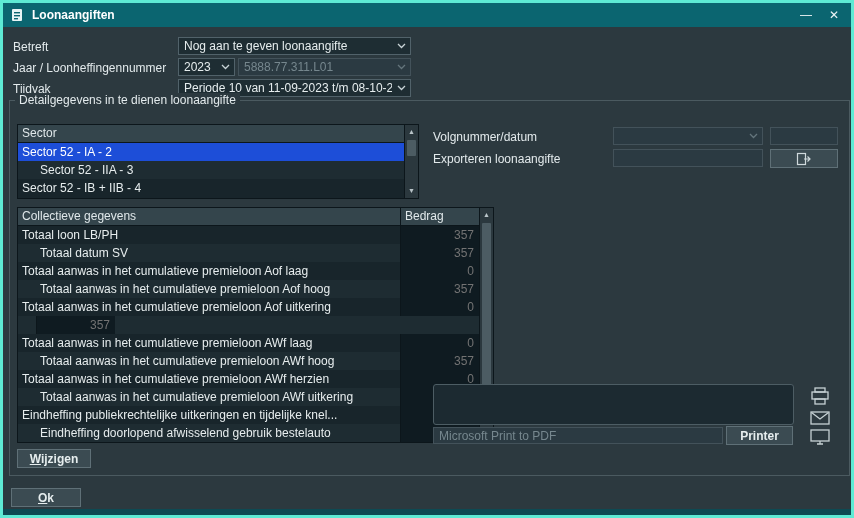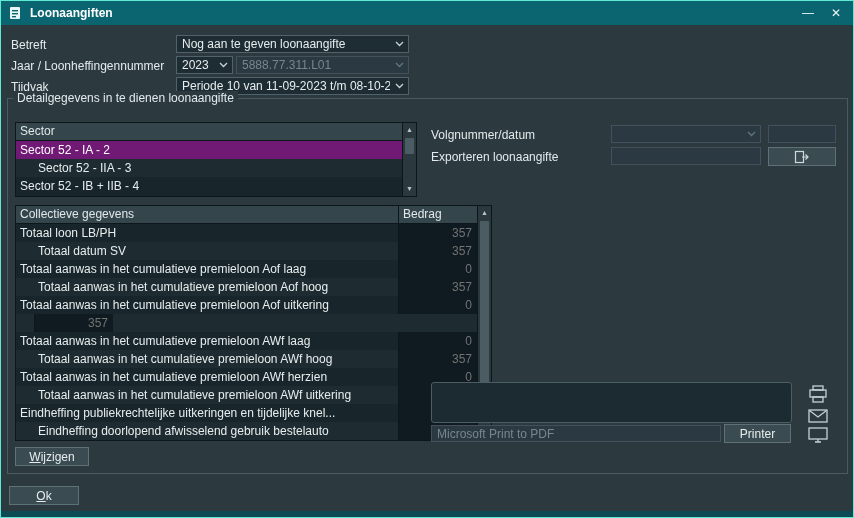--- a/index.html
+++ b/index.html
@@ -1,20 +1,20 @@
 <!DOCTYPE html>
 <html><head>
 <meta charset="utf-8">
 <style>
   * { margin:0; padding:0; box-sizing:border-box; cursor:default; }
   html,body { width:854px; height:518px; background:#1b2327; }
   body { font-family:"Liberation Sans", sans-serif; font-size:12px; color:#e3eaec; }
 
   .window { position:absolute; left:0; top:0; width:854px; height:518px;
-            background:#2c393f; overflow:hidden; border:1px solid #5eead4; }
+            background:#2c393f; overflow:hidden; border:3px solid #5eead4; }
 
   
   .titlebar { position:absolute; left:0; top:0; width:100%; height:24px;
               background:#0b6570; display:flex; align-items:center; }
   .app-icon { margin-left:7px; width:14px; height:14px; display:flex; }
   .title { margin-left:8px; font-weight:bold; font-size:12px; color:#ffffff; }
   .tb-btn { position:absolute; top:0; width:26px; height:24px; text-align:center;
             line-height:24px; color:#eef5f6; font-size:12px; }
   .tb-min { right:32px; }
   .tb-close { right:4px; }
@@ -25,41 +25,41 @@
                    border:1px solid #51626a; display:flex; align-items:center;
                    padding:0 18px 0 5px; color:#e6edee; overflow:hidden; }
   .field { padding-right:5px; }
   .combo-val { white-space:nowrap; overflow:hidden; }
   .chev { position:absolute; right:4px; top:50%; transform:translateY(-50%); display:flex; }
   .chev polyline { stroke:#c8d3d6; }
   .disabled { background:#2b3a42; border-color:#43525a; color:#76878e; }
   .disabled .chev polyline { stroke:#64757c; }
 
   .btn { position:absolute; background:#3b4b52; border:1px solid #5f7077; color:#e6edee; }
-  .btn-text { display:block; font-size:12px; }
+  .btn-text { display:block; font-size:12px;font-weight:bold; }
   .mnemonic .btn-text::first-letter { text-decoration:underline; }
   .btn-icon { display:flex; align-items:center; justify-content:center; }
 
   
   .groupbox { position:absolute; left:6px; top:97px; width:841px; height:376px;
               border:1px solid #4b5a60; }
   .group-label { position:absolute; left:12px; top:90px; background:#2c393f;
                  padding:0 4px; white-space:nowrap; }
 
   
   .table { position:absolute; background:#18252b; border:1px solid #0c161b; display:flex; }
   .tbl-main { flex:1; overflow:hidden; display:flex; flex-direction:column; }
   .thead { height:18px; background:#34454c; border-bottom:1px solid #0c161b;
            display:flex; flex:none; }
   .th { padding:0 4px; line-height:17px; color:#e0e8ea; white-space:nowrap; overflow:hidden; }
   .th-flex { flex:1; }
   .th-bedrag { width:79px; border-left:1px solid #0c161b; flex:none; }
   .row { height:18px; display:flex; align-items:stretch; flex:none; }
   .row.alt { background:#1e2c32;padding-left:18px; }
-  .row.selected { background:#701a75; }
+  .row.selected { background:#1d4ed8; }
   .row.selected .cell-label { color:#ffffff; }
   .cell-label { flex:1; padding:0 4px; line-height:18px; white-space:nowrap;
                 overflow:hidden; color:#e7edee; }
   .cell-value { width:79px; flex:none; background:#0f1b21; border-left:1px solid #0c161b;
                 text-align:right; padding:0 5px; line-height:18px; color:#737373; }
 
   .scrollbar { width:14px; flex:none; background:#2b383e; border-left:1px solid #0c161b;
                position:relative; }
   .sb-btn { position:absolute; left:0; width:13px; height:14px; text-align:center;
             line-height:14px; font-size:7px; color:#b9c4c8; }

